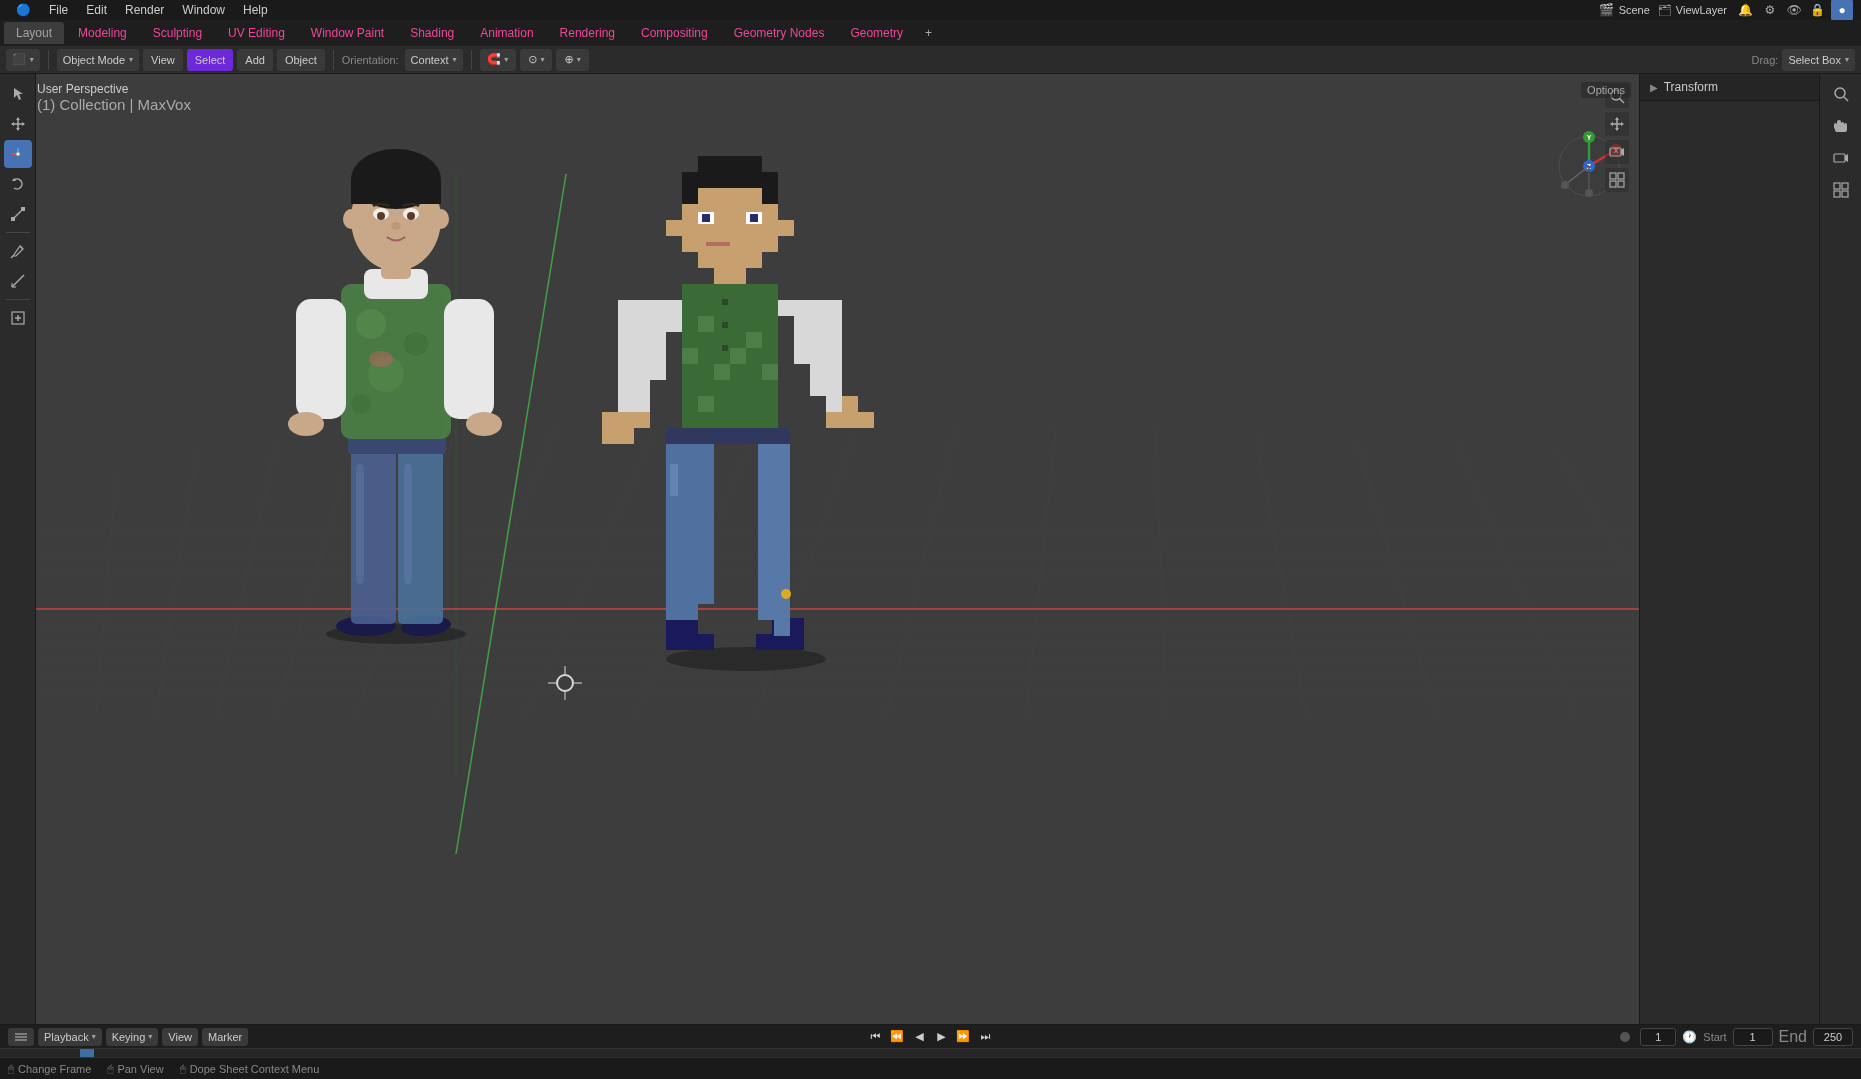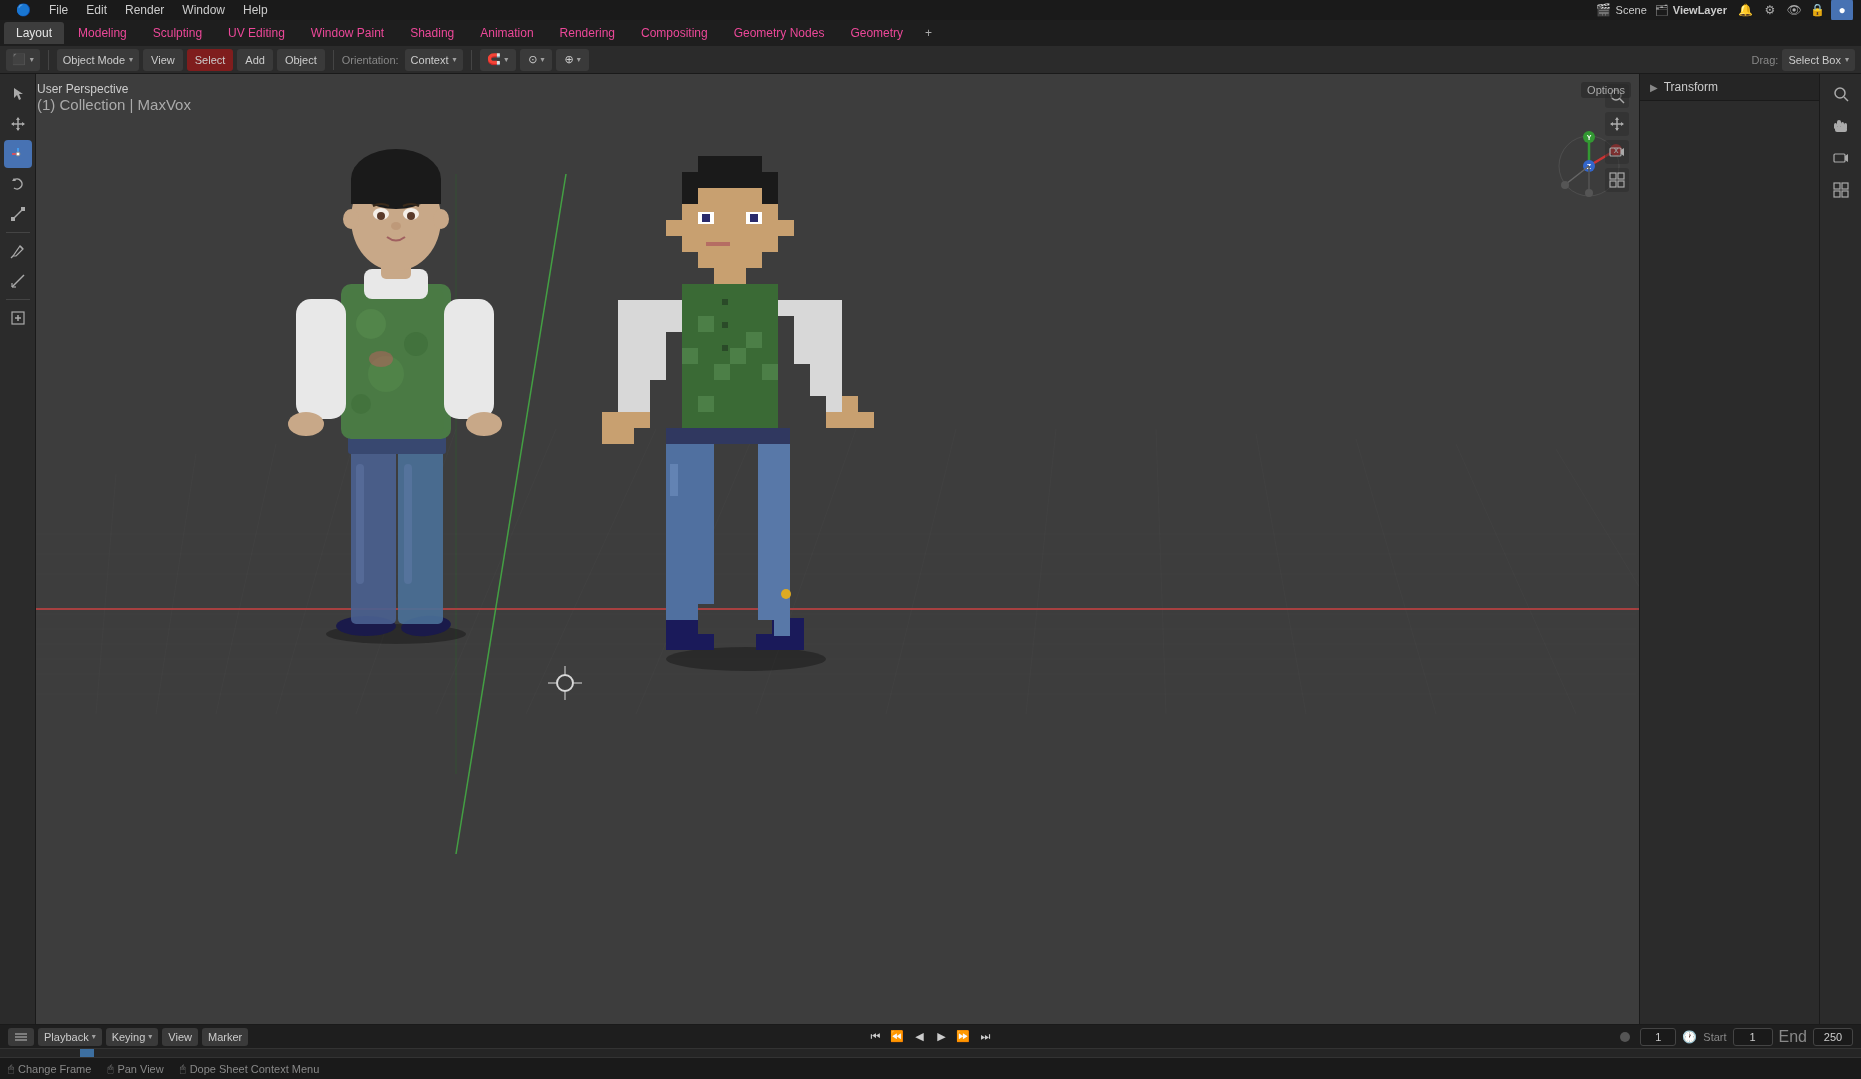--- a/index.html
+++ b/index.html
@@ -49,21 +49,21 @@
     .workspace-tab {
       padding: 4px 12px;
       font-size: 12px;
       color: #ec4899;
       cursor: pointer;
       border-radius: 3px 3px 0 0;
       margin-right: 2px;
     }
     .workspace-tab.active {
       background: #3d3d3d;
-      color: #e5e5e5;
+      color: #a3a3a3;
       text-align: center;
     }
     .tab-add { padding: 4px 8px; color: #aaaaaa; cursor: pointer; }
 
     
     #header-toolbar {
       position: absolute;
       top: 46px; left: 0; right: 0;
       height: 28px;
       background: #2b2b2b;
@@ -80,21 +80,21 @@
       border: none;
       border-radius: 3px;
       color: #cccccc;
       font-size: 11px;
       cursor: pointer;
       height: 22px;
       display: flex;
       align-items: center;
       gap: 3px;
     }
-    .toolbar-btn.active { background: #7f1d1d; }
+    .toolbar-btn.active { background: #6d28d9; }
     .toolbar-separator {
       width: 1px;
       height: 20px;
       background: #444;
       margin: 0 4px;
     }
     .toolbar-dropdown {
       padding: 2px 6px;
       background: #3a3a3a;
       border: none;
@@ -371,21 +371,21 @@
   <div class="menu-item">Window</div>
   <div class="menu-item">Help</div>
 
   <div style="margin-left: auto; display: flex; align-items: center; gap: 8px;">
     <div style="display: flex; align-items: center; gap: 4px; font-size: 11px; color: #aaa;">
       <span style="font-size: 12px;">🎬</span>
       <span style="color: #ccc;">Scene</span>
     </div>
     <div style="display: flex; align-items: center; gap: 4px; font-size: 11px; color: #aaa;">
       <span>🗂</span>
-      <span style="color: #ccc; font-weight: bold;">ViewLayer</span>
+      <span style="color: #ccc;">ViewLayer</span>
     </div>
 
     <div style="display: flex; align-items: center; gap: 2px;">
       <div class="header-icon">🔔</div>
       <div class="header-icon">⚙</div>
       <div class="header-icon">👁</div>
       <div class="header-icon">🔒</div>
       <div class="header-icon active">●</div>
     </div>
   </div>

